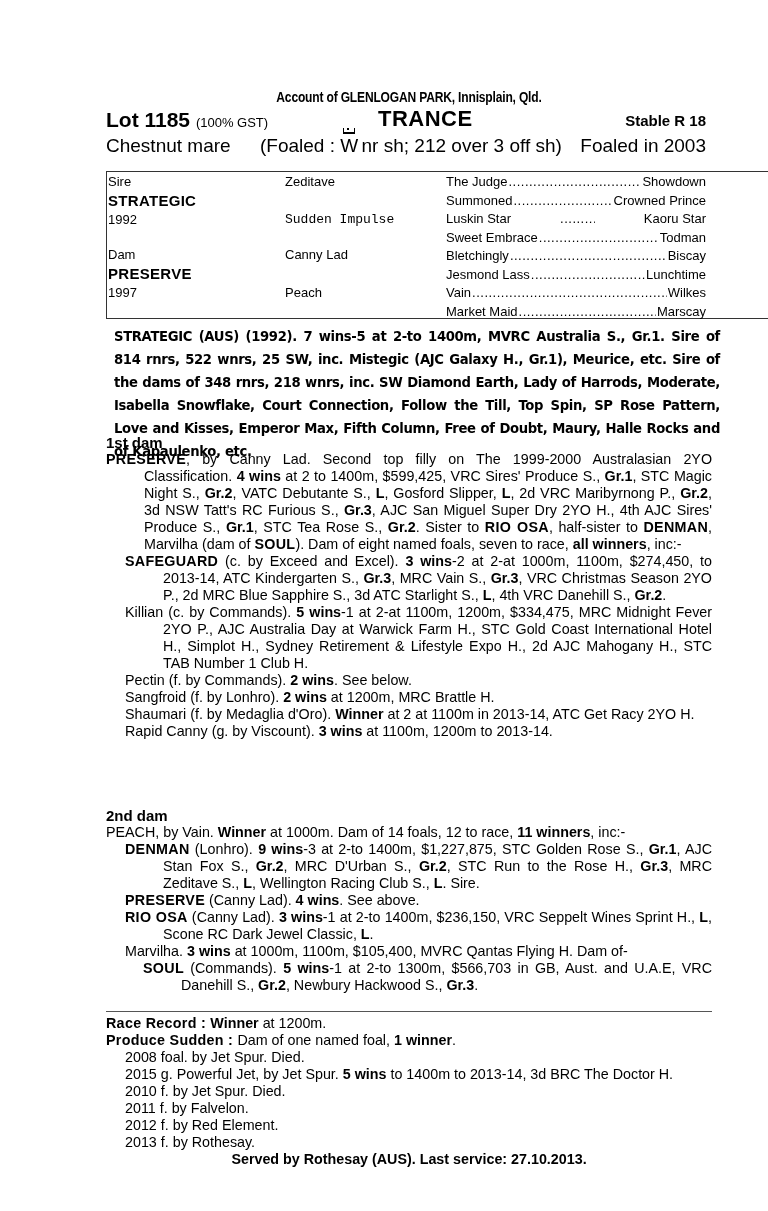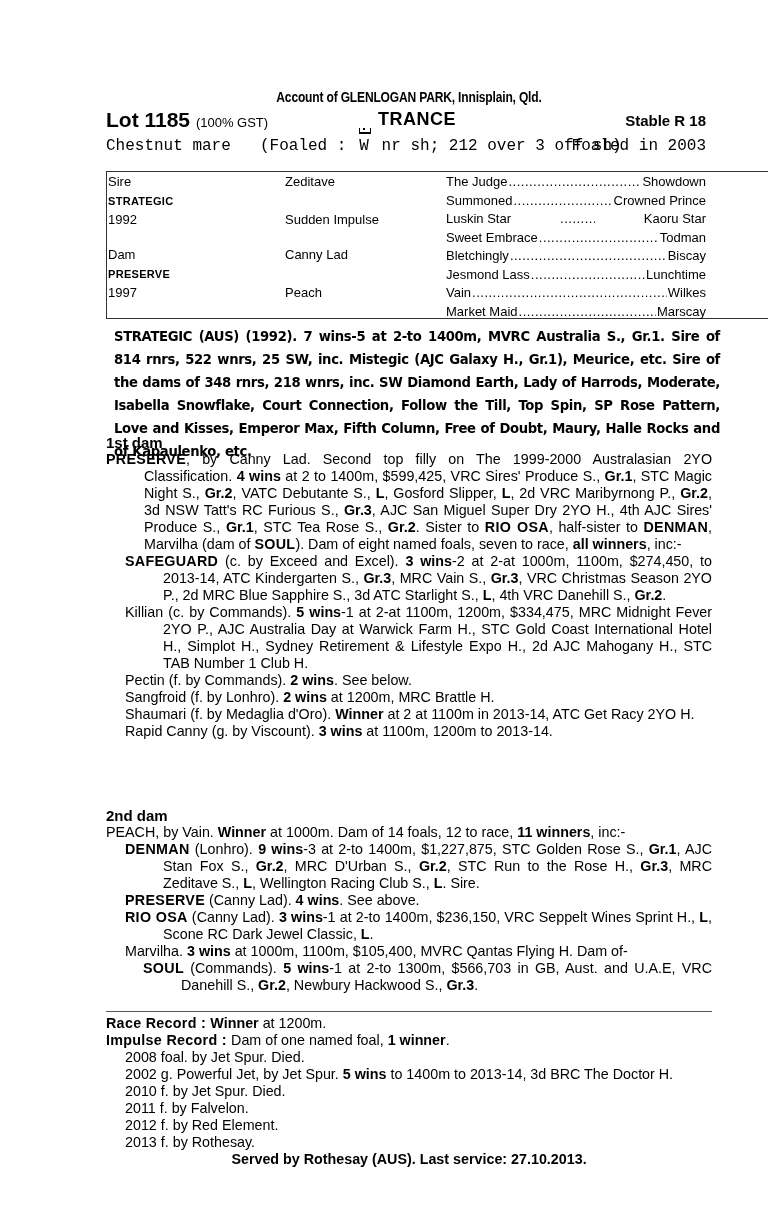--- a/index.html
+++ b/index.html
@@ -4,34 +4,34 @@
   <style>
     html, body { margin: 0; padding: 0; background: #ffffff; }
     body { width: 768px; height: 1211px; position: relative; overflow: hidden; color: #000; font-family: "Liberation Sans", sans-serif; }
     .page { position: absolute; left: 106px; top: 56px; width: 606px; margin-top: 31px; }
 
     .account { text-align: center; font-family: "Liberation Sans", sans-serif; font-weight: bold; font-size: 14px; letter-spacing: -0.2px; transform: scaleX(0.86); height: 20px; line-height: 20px; }
 
     .title-row { position: relative; height: 26px; }
     .lot { position: absolute; left: 0; top: 0; font-weight: 900; font-size: 21px; line-height: 26px; }
     .lot .gst { font-weight: normal; font-size: 13px; }
-    .horse-name { position: absolute; left: 272px; top: 0; font-weight: 900; font-size: 18px; line-height: 24px; letter-spacing: 0.5px; }
+    .horse-name { position: absolute; left: 272px; top: 0; font-weight: 900; font-size: 22px; line-height: 24px; letter-spacing: 0.5px; }
     .stable { position: absolute; right: 6px; top: 0; font-weight: 900; font-size: 15px; line-height: 28px; }
 
-    .desc-row { position: relative; height: 26px; font-size: 16px; line-height: 26px; font-family: Liberation Mono, monospace; }
+    .desc-row { position: relative; height: 26px; font-size: 19px; line-height: 26px; }
     .desc-row .colour { position: absolute; left: 0; }
     .desc-row .brand { position: absolute; left: 154px; }
     .desc-row .foaled { position: absolute; right: 6px; }
     .brand-glyph { display: inline-block; position: relative; width: 16px; text-align: center; }
     .brand-glyph .crown { position: absolute; left: 3px; top: -5px; width: 10px; height: 4px; border: 1px solid #000; border-bottom-width: 2px; border-top: none; }
     .brand-glyph .crown::before { content: ""; position: absolute; left: 3px; top: 0; width: 2px; height: 2px; background: #000; }
 
     .pedigree { position: absolute; left: 0; top: 84px; width: 718px; height: 148px; border: 1.5px solid #333; box-sizing: border-box; font-size: 13px; }
     .ped-cell { position: absolute; line-height: 18px; white-space: nowrap; }
-    .ped-cell.big { font-weight: 900; font-size: 11px; letter-spacing: 0.3px; }
+    .ped-cell.big { font-weight: 900; font-size: 15px; letter-spacing: 0.3px; }
     .ped-gg { position: absolute; left: 339px; width: 260px; display: flex; justify-content: space-between; line-height: 18.2px; font-size: 13px; white-space: nowrap; }
     .ped-gg .dots { flex: 1; overflow: hidden; margin: 0 1px; }
     .ped-gg .dots::before { content: "..................................................................................................."; letter-spacing: 0.5px; }
 
     .sire-para { position: absolute; left: 8px; top: 238px; width: 606px; font-family: "DejaVu Sans", sans-serif; font-weight: bold; font-size: 13.2px; line-height: 23px; text-align: justify; letter-spacing: -0.35px; }
 
     .section { position: absolute; left: 0; width: 606px; font-size: 14.3px; line-height: 17px; }
     .section b { font-weight: 900; }
     .sec-head { font-weight: 900; font-size: 15px; line-height: 17px; }
     .p0 { padding-left: 38px; text-indent: -38px; text-align: justify; }
@@ -60,21 +60,21 @@
     <span class="colour">Chestnut mare</span>
     <span class="brand"><span>(Foaled : </span><span class="brand-glyph"><span class="crown"></span><span>W</span></span><span> nr sh; 212 over 3 off sh)</span></span>
     <span class="foaled">Foaled in 2003</span>
   </div>
 
   <div class="pedigree">
     <div class="ped-cell" style="left:1px;top:1px;">Sire</div>
     <div class="ped-cell big" style="left:1px;top:20px;">STRATEGIC</div>
     <div class="ped-cell" style="left:1px;top:39px;">1992</div>
     <div class="ped-cell" style="left:178px;top:1px;">Zeditave</div>
-    <div class="ped-cell" style="left:178px;top:39px;">Sudden Impulse</div>
+    <div class="ped-cell" style="left:178px;top:39px;font-family:Liberation Mono, monospace;">Sudden Impulse</div>
 
     <div class="ped-cell" style="left:1px;top:74px;">Dam</div>
     <div class="ped-cell big" style="left:1px;top:93px;">PRESERVE</div>
     <div class="ped-cell" style="left:1px;top:112px;">1997</div>
     <div class="ped-cell" style="left:178px;top:74px;">Canny Lad</div>
     <div class="ped-cell" style="left:178px;top:112px;">Peach</div>
 
     <div class="ped-gg" style="top:1px;">
         <span>The Judge</span>
         <span class="dots"></span>
@@ -144,23 +144,23 @@
 
     <div class="p1b"><span>Marvilha. </span><b>3 wins</b><span> at 1000m, 1100m, $105,400, MVRC Qantas Flying H. Dam of-</span></div>
 
     <div class="p2" style="padding-left:75px;text-indent:-38px;"><b class="big">SOUL</b><span> (Commands). </span><b>5 wins</b><span>-1 at 2-to 1300m, $566,703 in GB, Aust. and U.A.E, VRC Danehill S., </span><b>Gr.2</b><span>, Newbury Hackwood S., </span><b>Gr.3</b><span>.</span></div>
   </div>
 
   <div class="divider"></div>
 
   <div class="section" style="top:928px;">
     <div class="pflat"><b class="big">Race Record : </b><b>Winner</b><span> at 1200m.</span></div>
-    <div class="pflat"><b class="big">Impulse Record : </b><span>Dam of one named foal, </span><b>1 winner</b><span>.</span></div>
+    <div class="pflat"><b class="big">Produce Sudden : </b><span>Dam of one named foal, </span><b>1 winner</b><span>.</span></div>
     <div class="p1b"><span>2008 foal. by Jet Spur. Died.</span></div>
-    <div class="p1b"><span>2002 g. Powerful Jet, by Jet Spur. </span><b>5 wins</b><span> to 1400m to 2013-14, 3d BRC The Doctor H.</span></div>
+    <div class="p1b"><span>2015 g. Powerful Jet, by Jet Spur. </span><b>5 wins</b><span> to 1400m to 2013-14, 3d BRC The Doctor H.</span></div>
     <div class="p1b"><span>2010 f. by Jet Spur. Died.</span></div>
     <div class="p1b"><span>2011 f. by Falvelon.</span></div>
     <div class="p1b"><span>2012 f. by Red Element.</span></div>
     <div class="p1b"><span>2013 f. by Rothesay.</span></div>
     <div class="served">Served by Rothesay (AUS). Last service: 27.10.2013.</div>
   </div>
 
 </div>
 
 </body></html>

